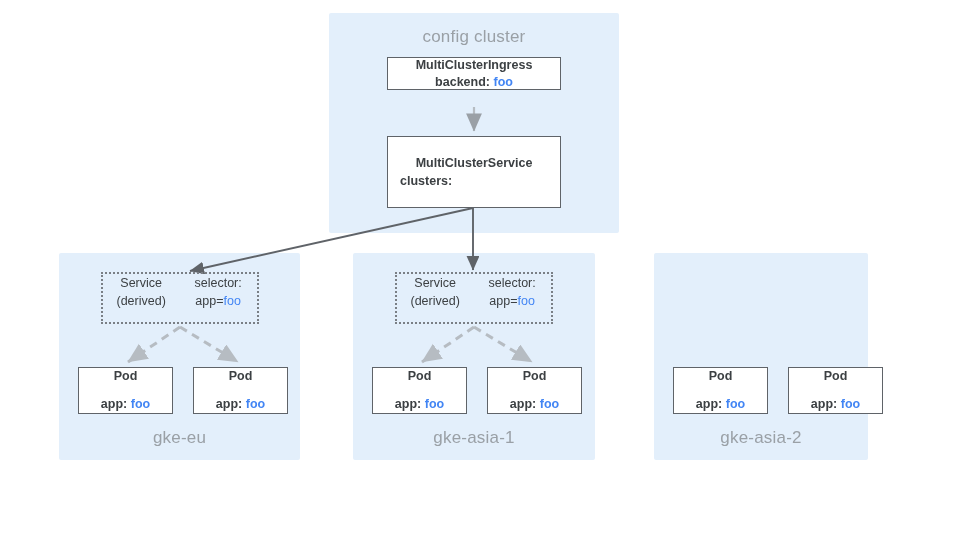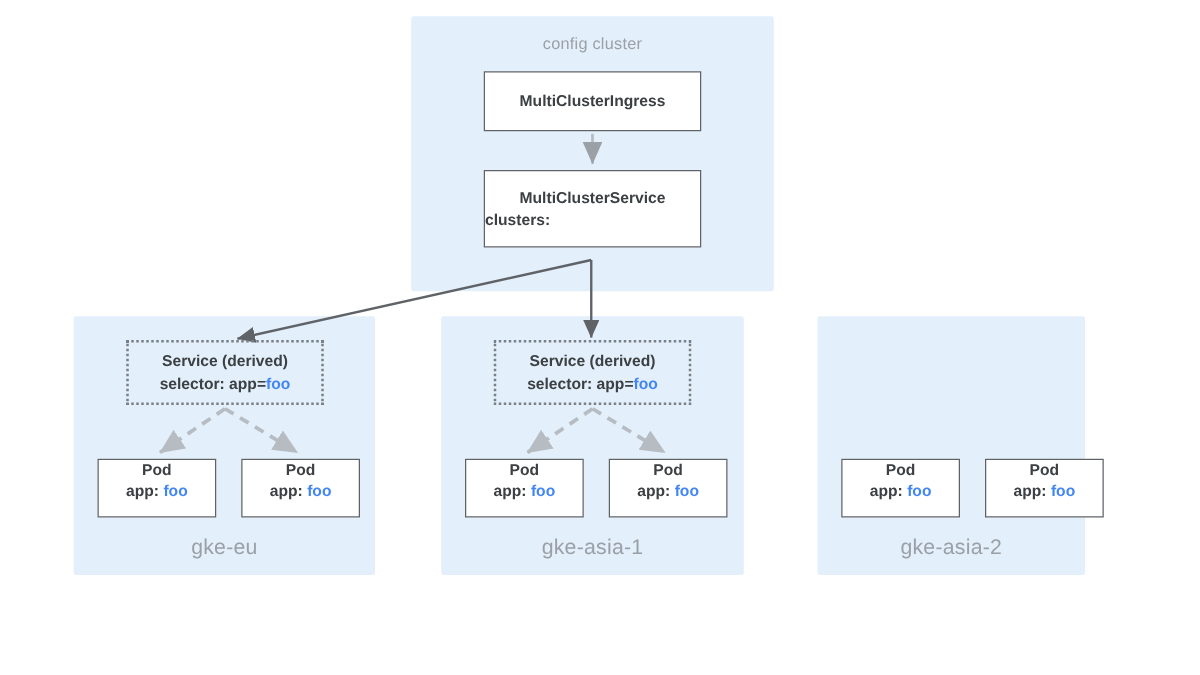--- a/index.html
+++ b/index.html
@@ -26,21 +26,21 @@
   #panel-eu      { left: 59px;  top: 253px; width: 241px; height: 207px; }
   #panel-asia1   { left: 353px; top: 253px; width: 242px; height: 207px; }
   #panel-asia2   { left: 654px; top: 253px; width: 214px; height: 207px; }
 
   .panel-title-top {
     position: absolute;
     left: 0; right: 0;
     top: 14px;
     text-align: center;
     color: #9aa0a6;
-    font-size: 13px;
+    font-size: 17px;
     letter-spacing: .2px;
   }
   .panel-title-bottom {
     position: absolute;
     left: 0; right: 0;
     bottom: 12px;
     text-align: center;
     color: #9aa0a6;
     font-size: 17px;
     letter-spacing: .2px;
@@ -54,52 +54,51 @@
     box-sizing: border-box;
     display: flex;
     flex-direction: column;
     justify-content: center;
     color: #3c4043;
     font-size: 12.5px;
     font-weight: bold;
     line-height: 17px;
   }
   .box .ctr { text-align: center; }
-  .box .lft { text-align: left; padding-left: 0; }
+  .box .lft { text-align: left; padding-left: 12px; }
   .blue { color: #4285f4; }
 
-  #box-mci  { left: 387px; top: 57px;  width: 174px; height: 48px; }
-  #box-mcs  { left: 387px; top: 136px; width: 174px; height: 62px; }
+  #box-mci  { left: 387px; top: 57px;  width: 174px; height: 33px; }
+  #box-mcs  { left: 387px; top: 136px; width: 174px; height: 72px; }
   #box-mcs .title { text-align: center; margin-bottom: 1px; }
 
   .svc-box {
     position: absolute;
     border: 2px dotted #7a7f85;
     background: transparent;
     box-sizing: border-box;
     display: flex;
-    flex-direction: column;
     justify-content: center;
     text-align: center;
     color: #3c4043;
     font-size: 12.5px;
-    font-weight: bold;
+    font-weight: normal;
     line-height: 18px;
   }
   #svc-eu    { left: 101px; top: 272px; width: 158px; height: 52px; }
   #svc-asia1 { left: 395px; top: 272px; width: 158px; height: 52px; }
 
   .pod {
     position: absolute;
     background: #ffffff;
     border: 1.6px solid #5f6368;
     box-sizing: border-box;
     display: flex;
     flex-direction: column;
-    justify-content: flex-start;
+    justify-content: space-between;
     text-align: center;
     color: #3c4043;
     font-size: 12.5px;
     font-weight: bold;
     line-height: 17px;
   }
   #pod-eu-1    { left: 78px;  top: 367px; width: 95px; height: 47px; }
   #pod-eu-2    { left: 193px; top: 367px; width: 95px; height: 47px; }
   #pod-a1-1    { left: 372px; top: 367px; width: 95px; height: 47px; }
   #pod-a1-2    { left: 487px; top: 367px; width: 95px; height: 47px; }
@@ -155,20 +154,24 @@
 
     <line x1="180" y1="327" x2="128" y2="362" stroke="#b6bcc2" stroke-width="3" stroke-dasharray="8,6" marker-end="url(#arrow-dash)"></line>
     <line x1="180" y1="327" x2="238" y2="362" stroke="#b6bcc2" stroke-width="3" stroke-dasharray="8,6" marker-end="url(#arrow-dash)"></line>
 
     <line x1="474" y1="327" x2="422" y2="362" stroke="#b6bcc2" stroke-width="3" stroke-dasharray="8,6" marker-end="url(#arrow-dash)"></line>
     <line x1="474" y1="327" x2="532" y2="362" stroke="#b6bcc2" stroke-width="3" stroke-dasharray="8,6" marker-end="url(#arrow-dash)"></line>
   </svg>
 
   <div class="box" id="box-mci">
     <div class="ctr">MultiClusterIngress</div>
+    <div class="ctr">
+      <span>backend:</span>
+      <span class="blue">foo</span>
+    </div>
   </div>
 
   <div class="box" id="box-mcs">
     <div class="title">MultiClusterService</div>
     <div class="lft">clusters:</div>
   </div>
 
   <div class="svc-box" id="svc-eu">
     <div>Service (derived)</div>
     <div>

